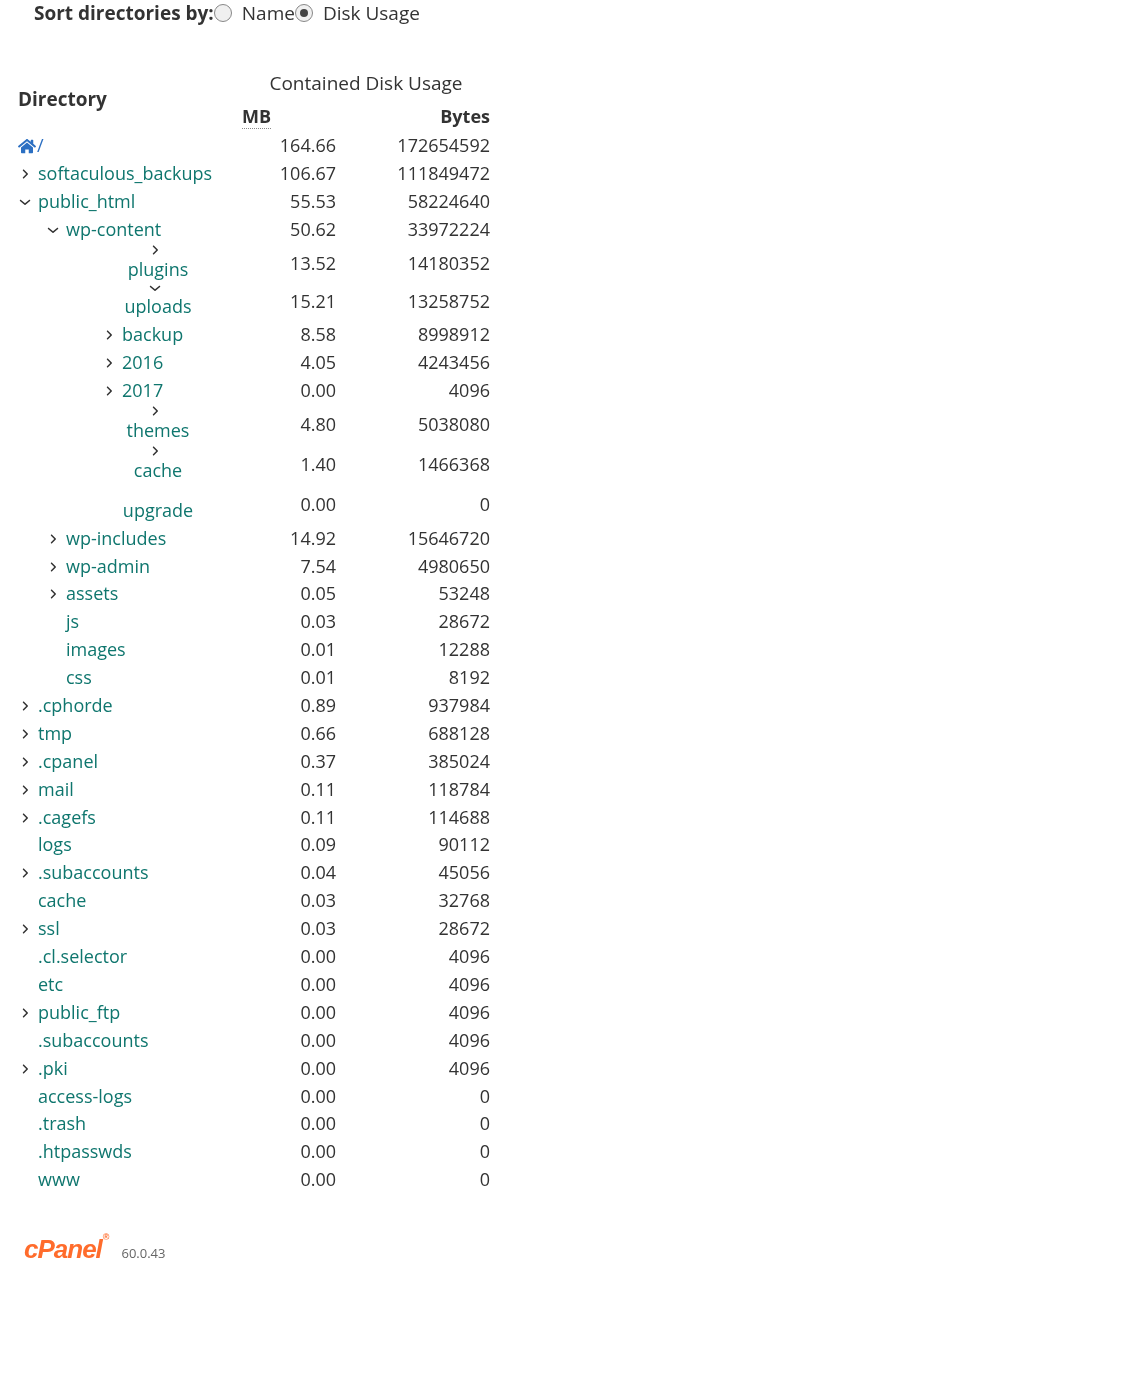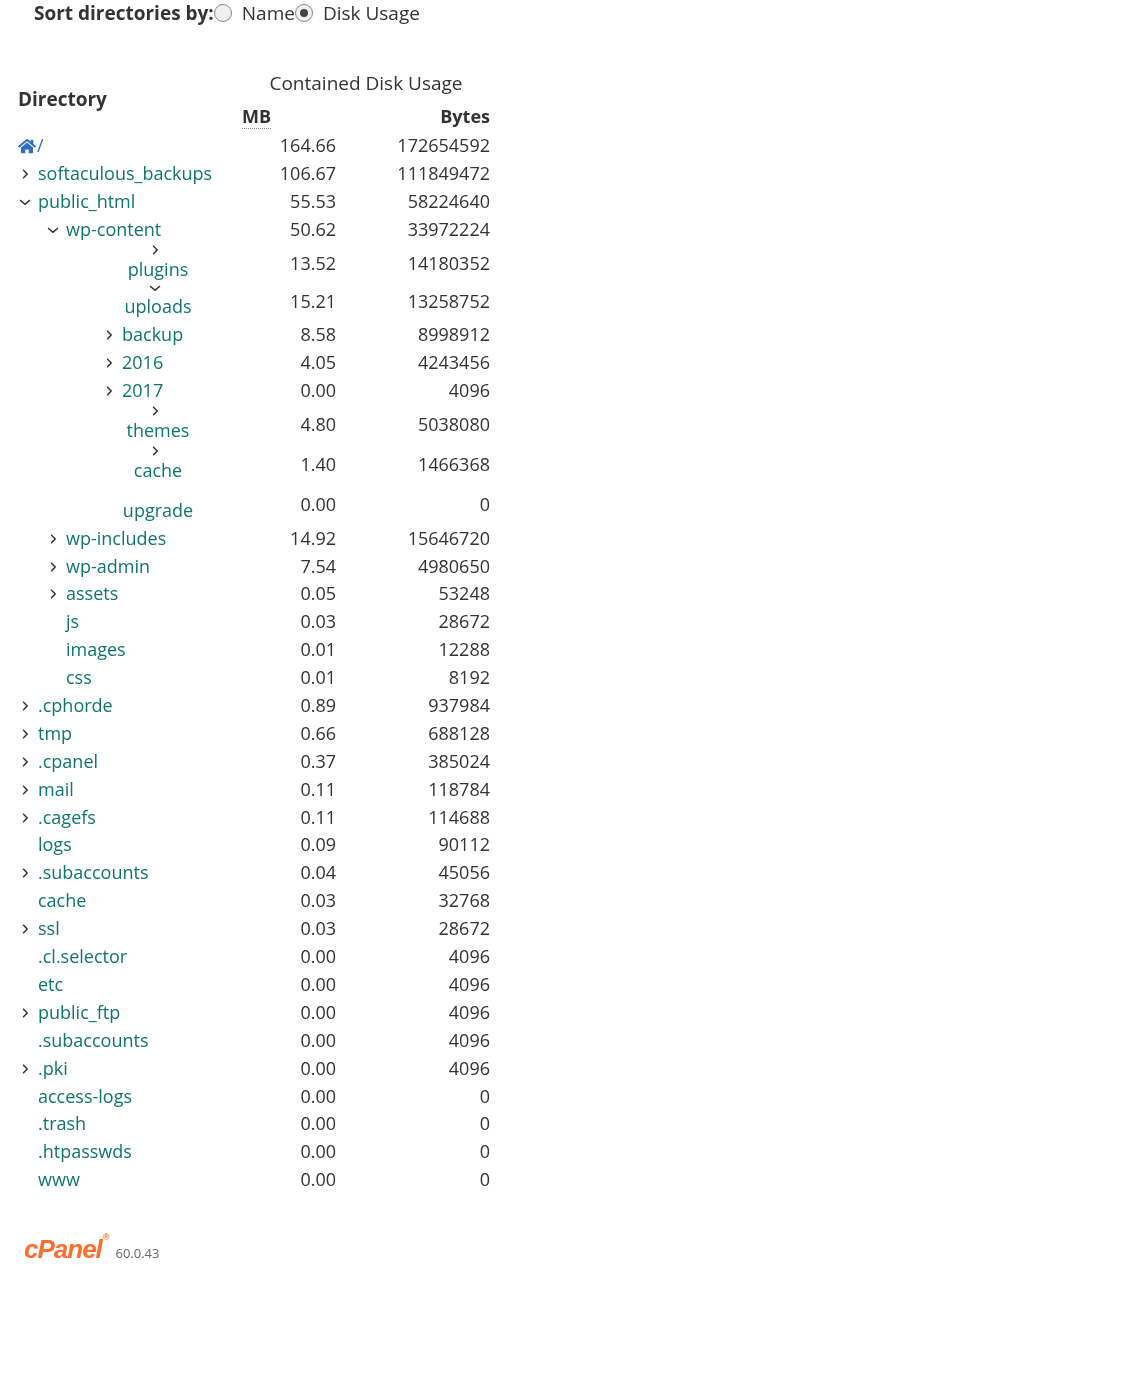--- a/index.html
+++ b/index.html
@@ -147,21 +147,21 @@
   }
   .indent-0 { padding-left: 4px; }
   .indent-1 { padding-left: 4px; }
   .indent-2 { padding-left: 32px; }
   .indent-3 { padding-left: 60px; flex-direction: column; }
   .indent-4 { padding-left: 88px; }
 
   .footer {
     display: flex;
     align-items: baseline;
-    gap: 8px;
+    gap: 14px;
     margin-top: 40px;
     margin-left: 24px;
   }
   .cpanel-logo {
     font-family: Arial, sans-serif;
     font-weight: 700;
     font-style: italic;
     font-size: 26px;
     color: #ff6c2c;
     letter-spacing: -1px;

